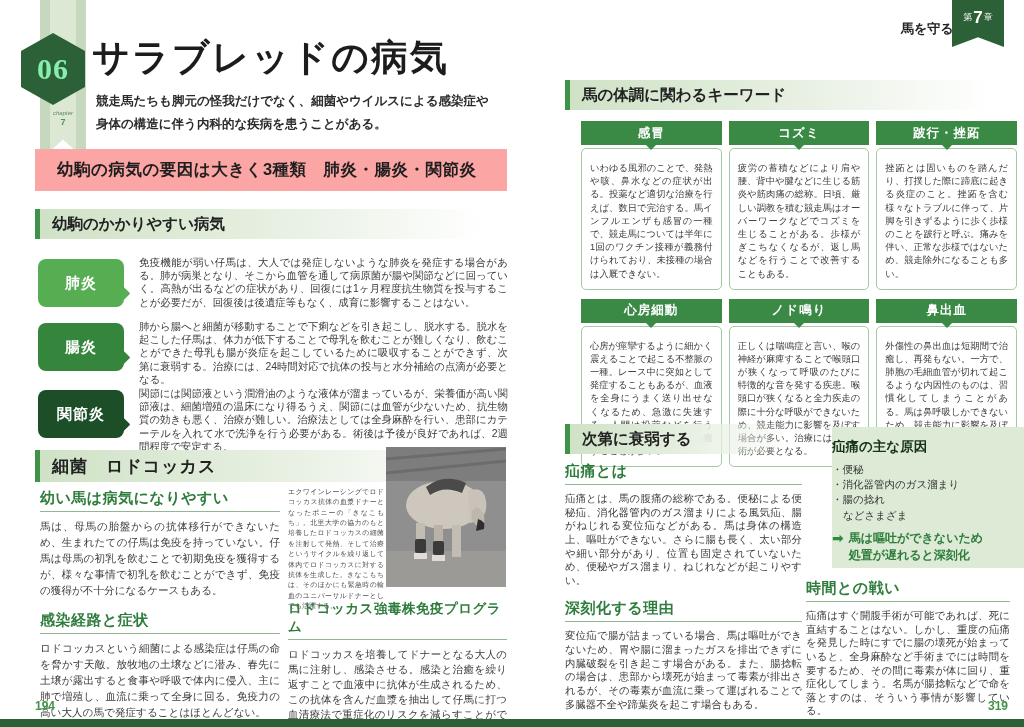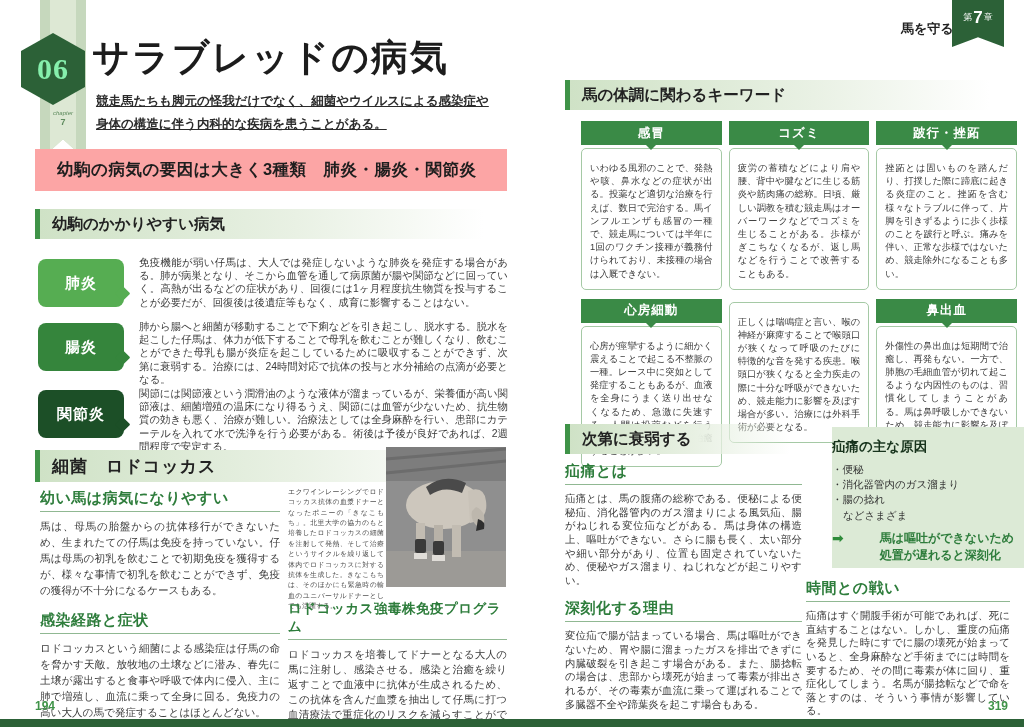--- a/index.html
+++ b/index.html
@@ -41,21 +41,21 @@
   }
   .chapter-mini { position:absolute; left:40px; top:110px; width:46px; text-align:center; color:#5d8a5d; line-height:1.2; }
   .chapter-mini .w { font-size:6px; font-style:italic; }
   .chapter-mini .n { font-size:9px; font-weight:bold; }
 
   .main-title {
     position:absolute; left:92px; top:33px;
     font-family:"Liberation Serif","DejaVu Serif",serif;
     font-size:37px; font-weight:bold; color:#1c1c1c; letter-spacing:2px;
   }
-  .subtitle { position:absolute; left:96px; top:90px; font-size:12.5px; font-weight:bold; color:#2b2b2b; line-height:1.85;text-decoration:underline; }
+  .subtitle { position:absolute; left:96px; top:90px; font-size:12.5px; font-weight:bold; color:#2b2b2b; line-height:1.85; }
 
   .hl-box {
     position:absolute; left:35px; top:149px; width:472px; height:42px; background:#fca5a5;
     display:flex; align-items:center; padding-left:22px;
     font-size:16.5px; font-weight:bold; color:#1e1e1e; letter-spacing:0.5px;
   }
 
   .sec-head.diseases { left:35px; top:209px; width:472px; height:30px; font-size:15.5px; }
 
   .disease-list { position:absolute; left:38px; top:256px; width:470px; }
@@ -123,21 +123,21 @@
   .colic-left { position:absolute; left:565px; top:462px; width:237px; }
   .colic-left .sub-head { font-size:15px; }
   .colic-left p { font-size:10.4px; line-height:1.31; margin-bottom:12px; }
 
   .cause-box { position:absolute; left:832px; top:427px; width:202px; height:141px; background:#dcead6; padding:11px 0; }
   .cause-box h4 { font-size:13.5px; font-weight:bold; color:#17331c; margin-bottom:6px; }
   .cause-box li { list-style:none; font-size:10.5px; line-height:1.45; color:#333; }
   .cause-box .etc { font-size:10.5px; color:#333; padding-left:11px; line-height:1.45; }
   .arrow-note { display:flex; margin-top:7px; align-items:flex-start; }
   .arrow-note .arrow { color:#2e8b3a; font-size:14px; font-weight:bold; margin-right:5px; line-height:1.2; }
-  .arrow-note .note { color:#2e7d3c; font-weight:bold; font-size:12px; line-height:1.4;margin-left:31px; }
+  .arrow-note .note { color:#2e7d3c; font-weight:bold; font-size:12px; line-height:1.4; }
 
   .time-block { position:absolute; left:806px; top:579px; width:204px; }
   .time-block .sub-head { font-size:15px; }
   .time-block p { font-size:10.4px; line-height:1.31; }
 
   .page-num.right { left:988px; }
 </style>
 </head>
 <body>
 
@@ -256,20 +256,21 @@
           <p>挫跖とは固いものを踏んだり、打撲した際に蹄底に起きる炎症のこと。挫跖を含む様々なトラブルに伴って、片脚を引きずるように歩く歩様のことを跛行と呼ぶ。痛みを伴い、正常な歩様ではないため、競走除外になることも多い。</p>
         </div>
     </div>
     <div class="kw-card">
       <div class="kw-head">心房細動</div>
       <div class="kw-body">
           <p>心房が痙攣するように細かく震えることで起こる不整脈の一種。レース中に突如として発症することもあるが、血液を全身にうまく送り出せなくなるため、急激に失速する。人間は投薬などを行うが、競走馬の場合は自然治癒することが多い。</p>
         </div>
     </div>
     <div class="kw-card">
+      <div class="kw-head">ノド鳴り</div>
       <div class="kw-body">
           <p>正しくは喘鳴症と言い、喉の神経が麻痺することで喉頭口が狭くなって呼吸のたびに特徴的な音を発する疾患。喉頭口が狭くなると全力疾走の際に十分な呼吸ができないため、競走能力に影響を及ぼす場合が多い。治療には外科手術が必要となる。</p>
         </div>
     </div>
     <div class="kw-card">
       <div class="kw-head">鼻出血</div>
       <div class="kw-body">
           <p>外傷性の鼻出血は短期間で治癒し、再発もない。一方で、肺胞の毛細血管が切れて起こるような内因性のものは、習慣化してしまうことがある。馬は鼻呼吸しかできないため、競走能力に影響を及ぼし、レース中の発症は急激な失速につながる。</p>
         </div>
     </div>

